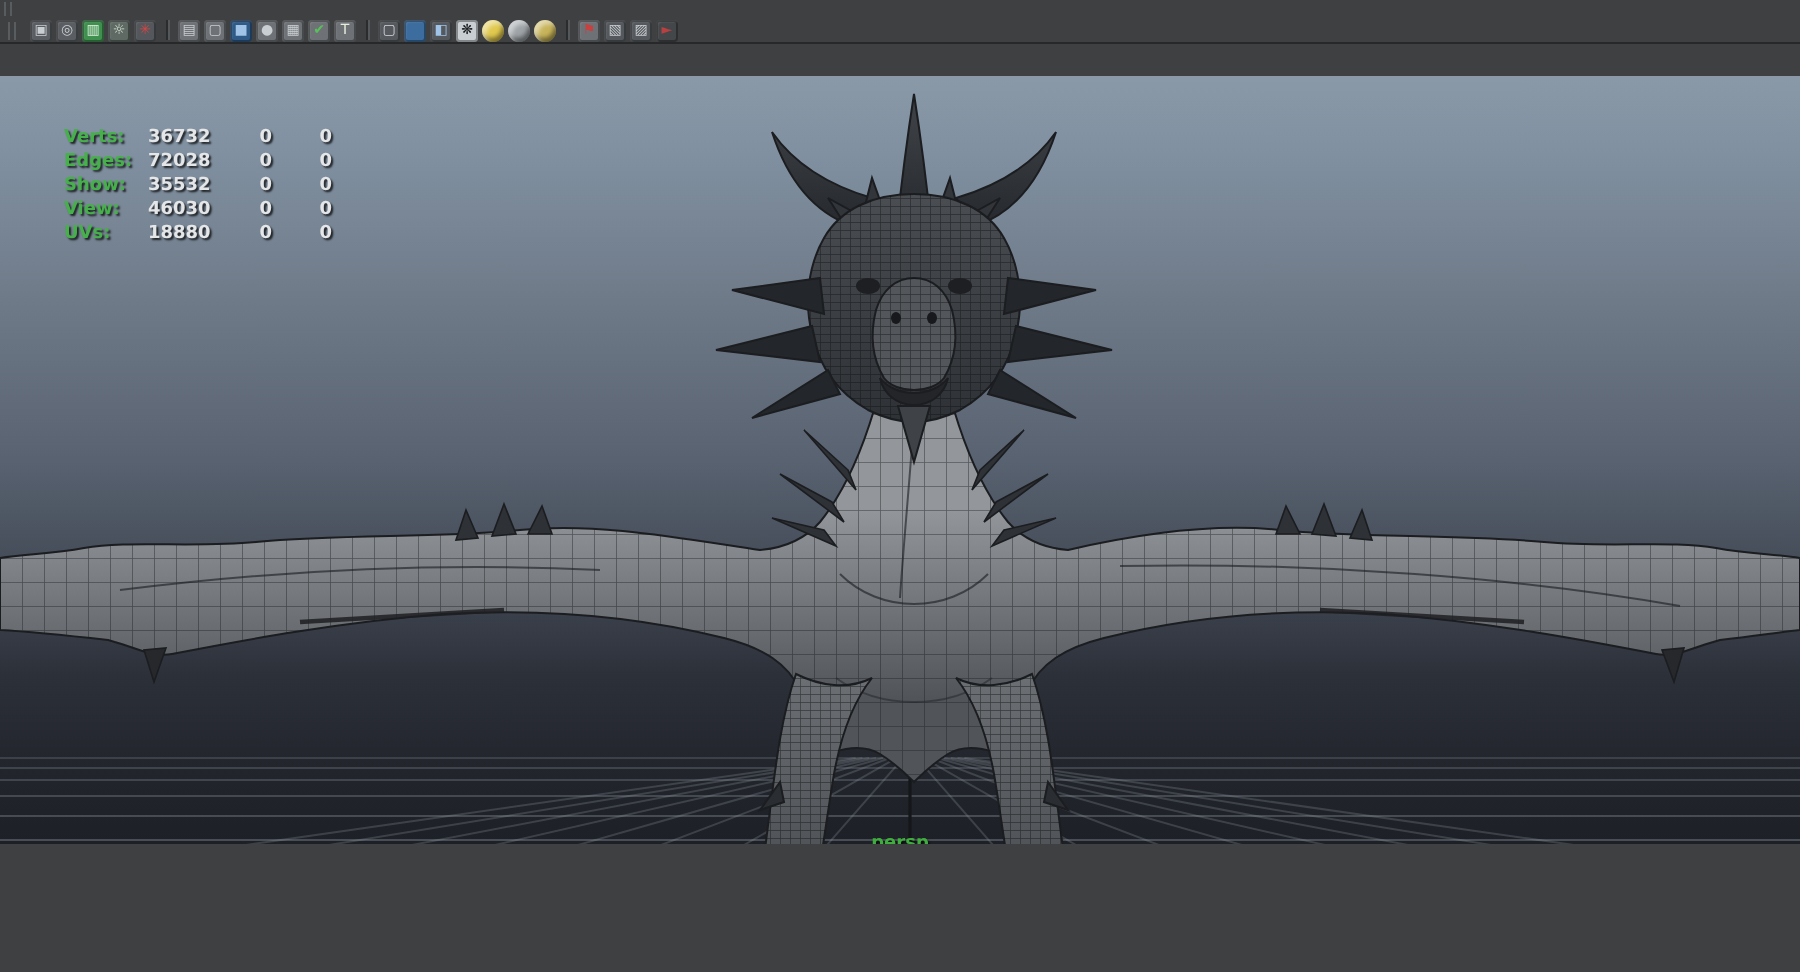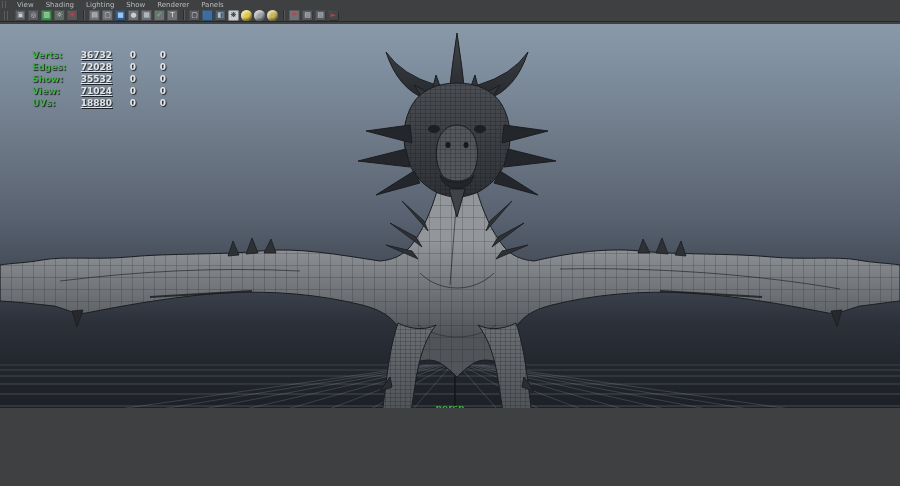--- a/index.html
+++ b/index.html
@@ -17,53 +17,45 @@
   .tb-grip{width:4px;height:9px;margin-right:6px;
     background:repeating-linear-gradient(90deg,#5a5d5f 0 1px,transparent 1px 3px);}
   .tb-ico{width:11px;height:11px;border-radius:2px;display:inline-block;margin:0 1px;position:relative;
     box-shadow:inset 0 0 0 1px rgba(0,0,0,.35), inset 1px 1px 1px rgba(255,255,255,.18);
     font:7px/11px "DejaVu Sans",sans-serif;text-align:center;}
   .tb-ico::after{content:attr(data-glyph);position:absolute;left:0;right:0;top:0;bottom:0;line-height:11px;}
   .tb-ico.round{border-radius:50%;box-shadow:inset 2px 2px 2px rgba(255,255,255,.5), inset -1px -2px 2px rgba(0,0,0,.45);}
   .tb-sep{width:1px;height:10px;background:#2a2c2e;margin:0 4px;box-shadow:1px 0 0 #55585a;}
 
   
-  .viewport{position:absolute;left:0;top:24px;width:900px;height:384px;overflow:hidden;
+  .viewport{position:absolute;left:0;top:38px;width:900px;height:384px;overflow:hidden;
     border-top:1px solid #8a98a8;box-sizing:border-box;
     background:linear-gradient(#8a99a8 0%,#8090a0 10%,#6e7987 30%,#586270 50%,
                #434a56 65%,#2c3039 78%,#22252c 90%,#1d2026 100%);}
   .viewport svg{position:absolute;left:0;top:0;}
 
   
   .hud{position:absolute;left:32px;top:24px;font-size:9px;font-weight:bold;
     text-shadow:1px 1px 1px rgba(0,0,0,.75);line-height:12px;}
   .hud-row{display:flex;}
   .hud-label{width:42px;color:#46b14a;}
-  .hud-v1{width:38px;text-align:right;color:#e4e6e8;text-decoration:underline;}
+  .hud-v1{width:38px;text-align:left;color:#e4e6e8;}
   .hud-v2{width:24px;text-align:right;color:#e4e6e8;}
   .hud-v3{width:30px;text-align:right;color:#e4e6e8;}
 
   .camera-label{position:absolute;left:50%;bottom:-5px;transform:translateX(-50%);
     color:#3fae3f;font-size:9px;font-weight:bold;text-shadow:1px 1px 1px rgba(0,0,0,.6);}
 </style>
 </head>
 <body>
 
 <div class="window">
 
   <div class="menubar">
     <span class="menu-grip"></span>
-    <span id="menu-items" style="display:flex">
-        <span class="menu-item">View</span>
-        <span class="menu-item">Shading</span>
-        <span class="menu-item">Lighting</span>
-        <span class="menu-item">Show</span>
-        <span class="menu-item">Renderer</span>
-        <span class="menu-item">Panels</span>
-      </span>
   </div>
 
   <div class="toolbar">
     <span class="tb-grip"></span>
     <span id="toolbar-icons" style="display:flex;align-items:center">
         <span class="tb-ico" data-glyph="▣" title="select-camera" style="background: rgb(90, 94, 98); color: rgb(201, 206, 210);"></span>
         <span class="tb-ico" data-glyph="◎" title="camera-attributes" style="background: rgb(90, 94, 98); color: rgb(201, 206, 210);"></span>
         <span class="tb-ico" data-glyph="▥" title="camera-bookmarks" style="background: rgb(63, 143, 79); color: rgb(221, 239, 221);"></span>
         <span class="tb-ico" data-glyph="☼" title="image-plane" style="background: rgb(95, 106, 100); color: rgb(207, 224, 208);"></span>
         <span class="tb-ico" data-glyph="✳" title="two-d-pan-zoom" style="background: rgb(84, 88, 92); color: rgb(208, 69, 69);"></span>
@@ -284,21 +276,21 @@
         <span class="hud-v3">0</span>
       </div>
       <div class="hud-row">
         <span class="hud-label">Show:</span>
         <span class="hud-v1">35532</span>
         <span class="hud-v2">0</span>
         <span class="hud-v3">0</span>
       </div>
       <div class="hud-row">
         <span class="hud-label">View:</span>
-        <span class="hud-v1">71024</span>
+        <span class="hud-v1">46030</span>
         <span class="hud-v2">0</span>
         <span class="hud-v3">0</span>
       </div>
       <div class="hud-row">
         <span class="hud-label">UVs:</span>
         <span class="hud-v1">18880</span>
         <span class="hud-v2">0</span>
         <span class="hud-v3">0</span>
       </div>
     </div>

